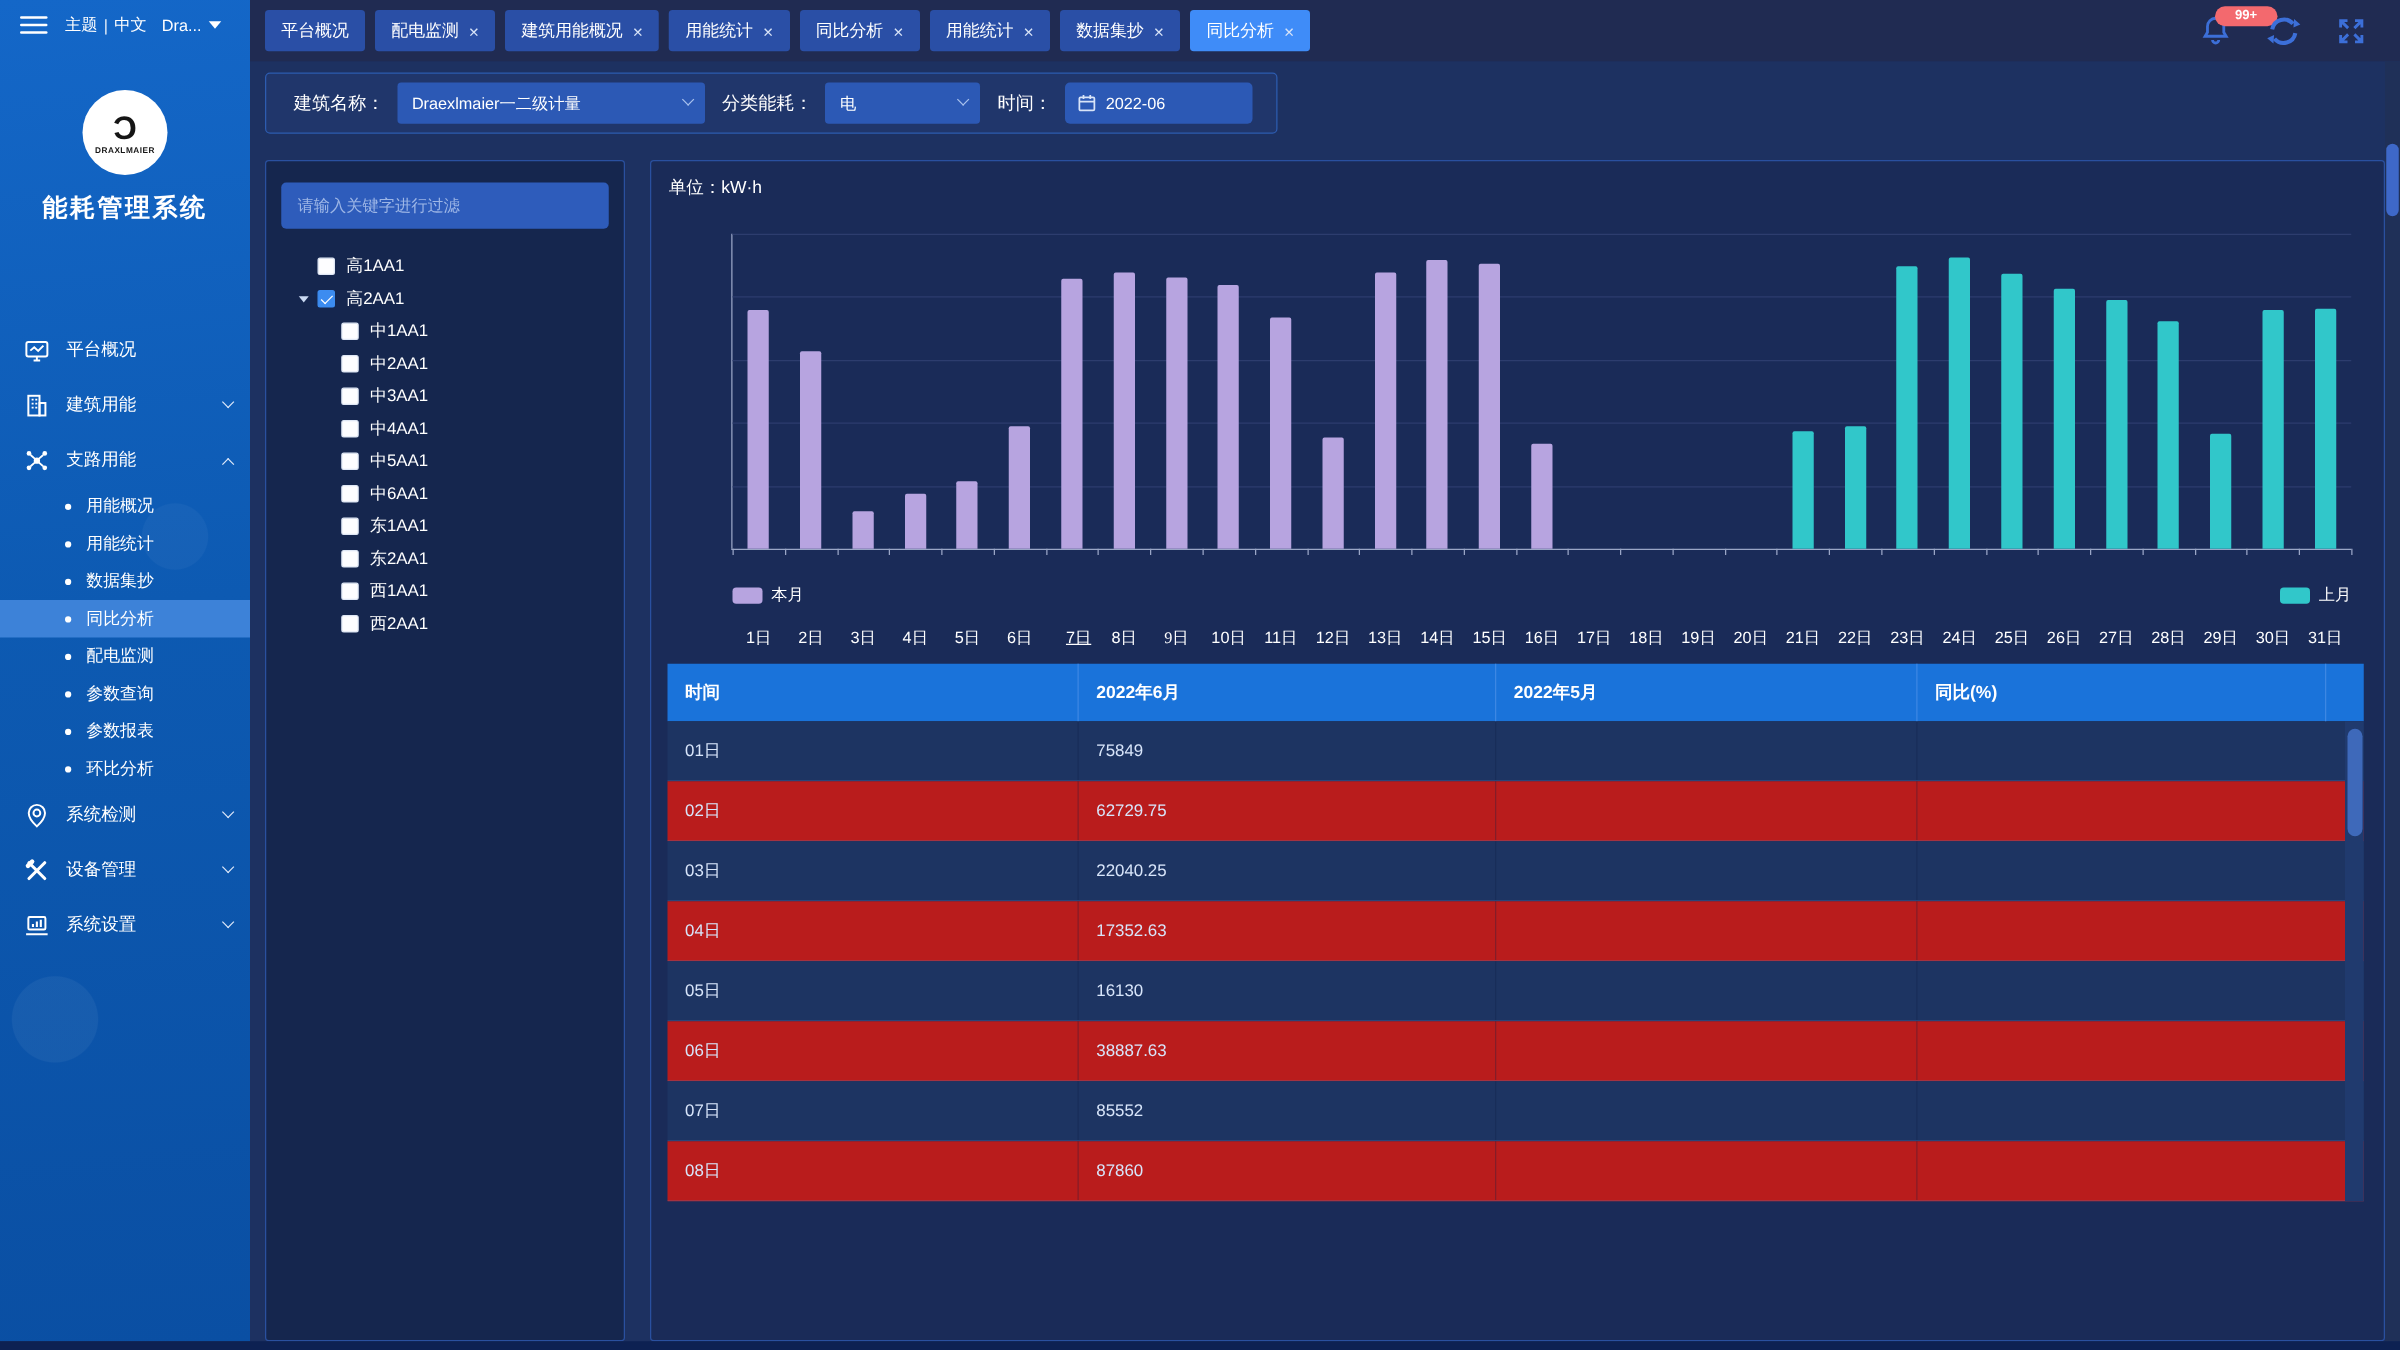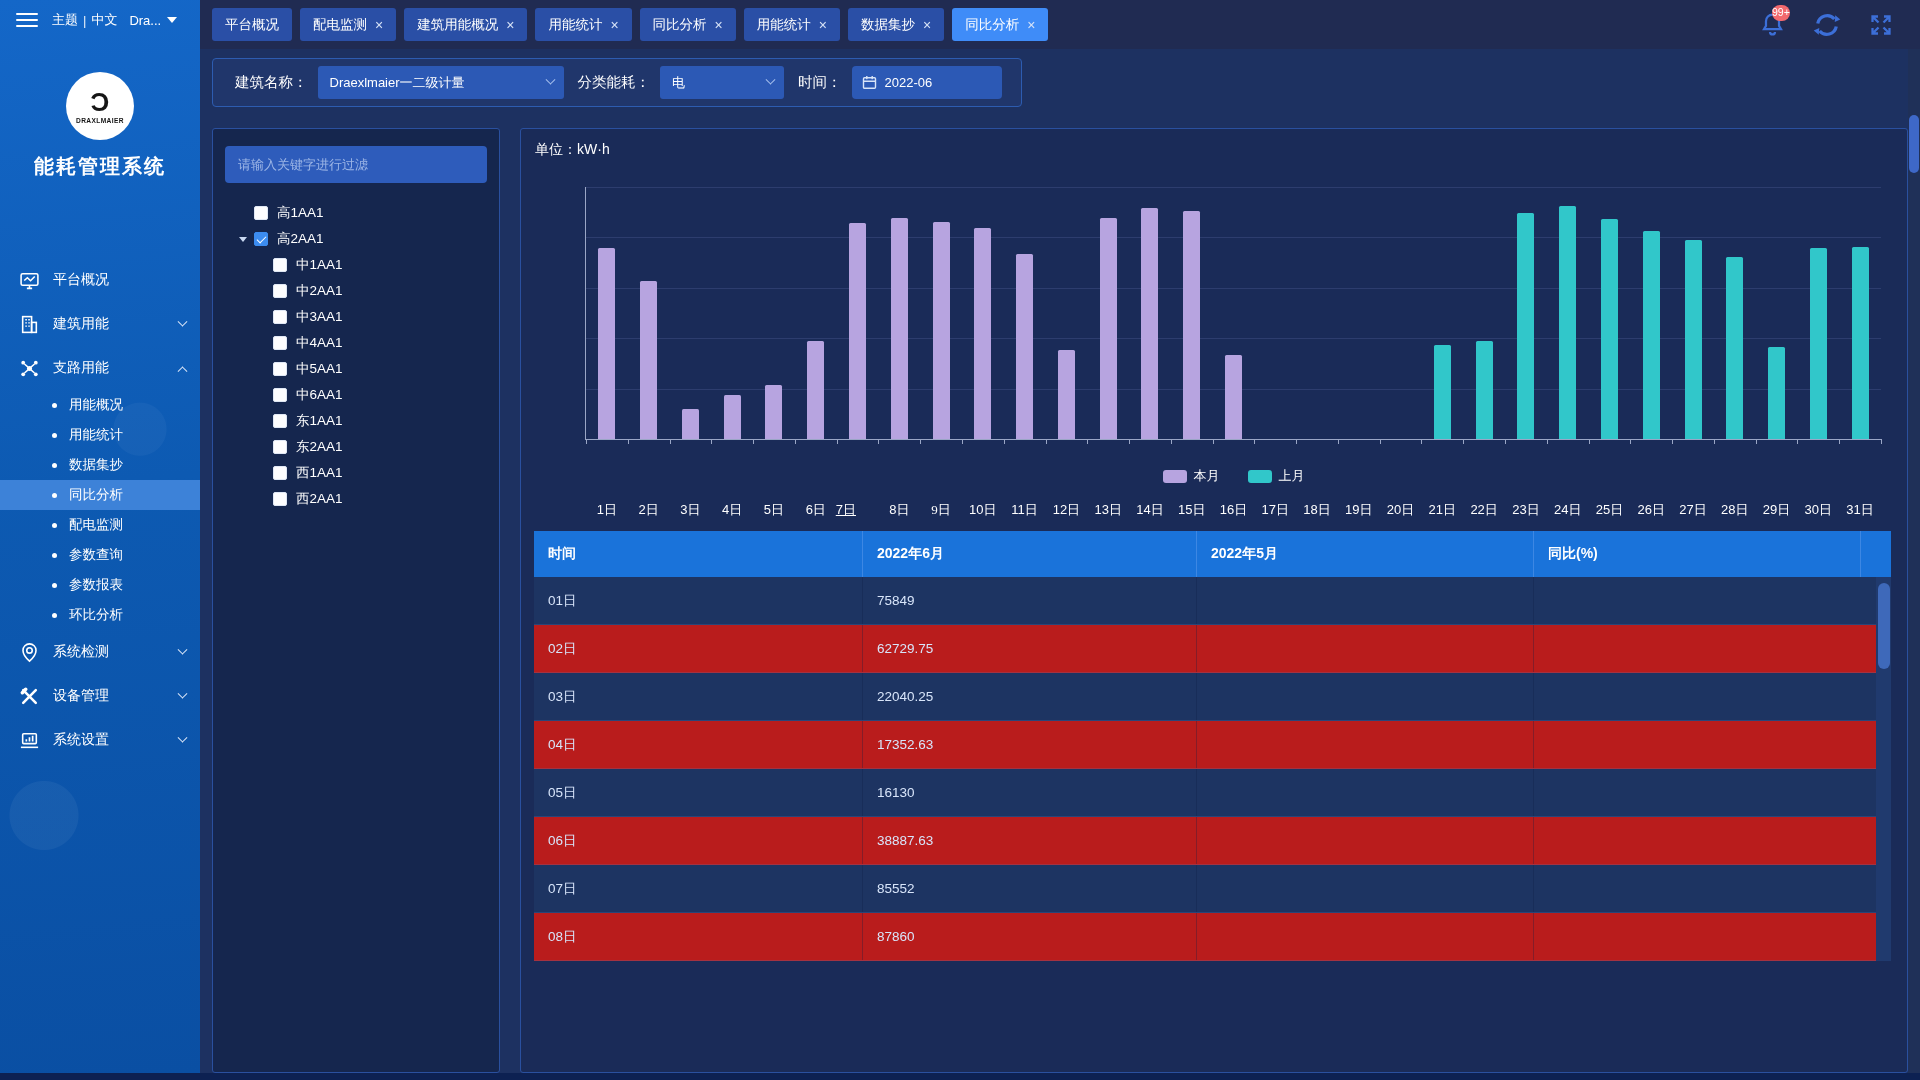--- a/index.html
+++ b/index.html
@@ -36,22 +36,22 @@
 
   
   .topbar{position:absolute;left:200px;right:0;top:0;height:49px;background:#202b52}
   .tabs{position:absolute;left:12px;top:8px;display:flex;gap:8px}
   .tab{height:33px;display:inline-flex;align-items:center;background:#2a4fa6;border-radius:3px;padding:0 13px;
     font-size:13.5px;color:#fff;cursor:pointer;white-space:nowrap}
   .tab.active{background:#3f8cf8}
   .tab .x{margin-left:8px;font-size:14px;color:#d8e4f8;line-height:1;cursor:pointer}
   .top-icons{position:absolute;right:26px;top:0;height:49px;display:flex;align-items:center;gap:26px}
   .icon-wrap{position:relative;cursor:pointer;display:flex;align-items:center}
-  .badge{position:absolute;top:-6px;left:13px;background:#f3696e;color:#fff;font-size:10.5px;font-weight:normal;
-    padding:2px 0;border-radius:9px;line-height:1.1}
+  .badge{position:absolute;top:-6px;left:13px;background:#f3696e;color:#fff;font-size:10.5px;font-weight:bold;
+    padding:2px 16px;border-radius:9px;line-height:1.1}
 
   
   .filter-panel{position:absolute;left:212px;top:58px;width:810px;height:49px;background:#20366b;
     border:1px solid #2d5cb0;border-radius:4px;display:flex;align-items:center;padding-left:22px}
   .f-label{font-size:14.5px;color:#fff;white-space:nowrap}
   .select{height:33px;background:#2c59b5;border-radius:3px;display:flex;align-items:center;
     padding:0 10px 0 12px;font-size:13px;color:#fff;cursor:pointer;margin:0 14px 0 10px}
   .select .val{flex:1;white-space:nowrap;overflow:hidden}
   .select .chev{border-color:#a9c2ee;margin-left:10px}
   .sel-building{width:246px}
@@ -86,21 +86,21 @@
   .yaxis{position:absolute;left:0;top:58px;width:58px;height:252px}
   .ylabel{position:absolute;right:4px;font-size:12.5px;color:#e8eefb;transform:translateY(-50%)}
   .plot{position:absolute;left:65px;top:58px;width:1295px;height:252px}
   .gridline{position:absolute;left:0;width:100%;height:1px;background:#2d3d6e}
   .axis-y{position:absolute;left:-1px;top:0;width:1px;height:100%;background:#9aa6c6}
   .axis-x{position:absolute;left:-1px;bottom:-1px;width:calc(100% + 1px);height:1px;background:#9aa6c6}
   .tickmark{position:absolute;top:252px;width:1px;height:5px;background:#9aa6c6}
   .bar{position:absolute;bottom:0;width:17px;border-radius:1.5px 1.5px 0 0}
   .xaxis{position:absolute;left:65px;top:372px;width:1295px;height:18px}
   .xlabel{position:absolute;top:0;text-align:center;font-size:13px;color:#fff;white-space:nowrap}
-  .legend{position:absolute;left:65px;top:338px;width:1295px;display:flex;justify-content:center;gap:28px;align-items:center}
+  .legend{position:absolute;left:65px;top:338px;width:1295px;display:flex;justify-content:space-between;gap:28px;align-items:center}
   .legend-item{display:flex;align-items:center;font-size:13px;color:#fff;cursor:pointer}
   .sw{width:24px;height:13px;border-radius:3px;margin-right:7px}
 
   .table{position:absolute;left:13px;top:402px;width:1357px}
   .thead{display:flex;height:46px;background:#1a73da;font-weight:bold;font-size:14px;color:#fff}
   .th{display:flex;align-items:center;padding-left:14px;border-right:1px solid #3d87e3}
   .th:last-child{border-right:none}
   .trow{display:flex;height:48px;font-size:13.5px;color:#d8e5fa;border-bottom:1px solid rgba(90,130,200,.22)}
   .trow.odd{background:#1d3462}
   .trow.even{background:#b91c1c}
@@ -451,21 +451,21 @@
         <div class="bar" style="left: 1223.84px; height: 191.268px; background: rgb(49, 199, 202);"></div>
         <div class="bar" style="left: 1265.61px; height: 192.024px; background: rgb(49, 199, 202);"></div>
       </div>
     <div class="xaxis">
         <div class="xlabel" style="left: 0px; width: 41.7742px;">1日</div>
         <div class="xlabel" style="left: 41.7742px; width: 41.7742px;">2日</div>
         <div class="xlabel" style="left: 83.5484px; width: 41.7742px;">3日</div>
         <div class="xlabel" style="left: 125.323px; width: 41.7742px;">4日</div>
         <div class="xlabel" style="left: 167.097px; width: 41.7742px;">5日</div>
         <div class="xlabel" style="left: 208.871px; width: 41.7742px;">6日</div>
-        <div class="xlabel" style="left: 239px; width: 41.7742px; text-decoration: underline;">7日</div>
+        <div class="xlabel" style="left: 256px; width: 41.7742px; text-decoration: underline;">7日</div>
         <div class="xlabel" style="left: 292.419px; width: 41.7742px;">8日</div>
         <div class="xlabel" style="left: 334.194px; width: 41.7742px; font-family: Liberation Serif, serif;">9日</div>
         <div class="xlabel" style="left: 375.968px; width: 41.7742px;">10日</div>
         <div class="xlabel" style="left: 417.742px; width: 41.7742px;">11日</div>
         <div class="xlabel" style="left: 459.516px; width: 41.7742px;">12日</div>
         <div class="xlabel" style="left: 501.29px; width: 41.7742px;">13日</div>
         <div class="xlabel" style="left: 543.065px; width: 41.7742px;">14日</div>
         <div class="xlabel" style="left: 584.839px; width: 41.7742px;">15日</div>
         <div class="xlabel" style="left: 626.613px; width: 41.7742px;">16日</div>
         <div class="xlabel" style="left: 668.387px; width: 41.7742px;">17日</div>

